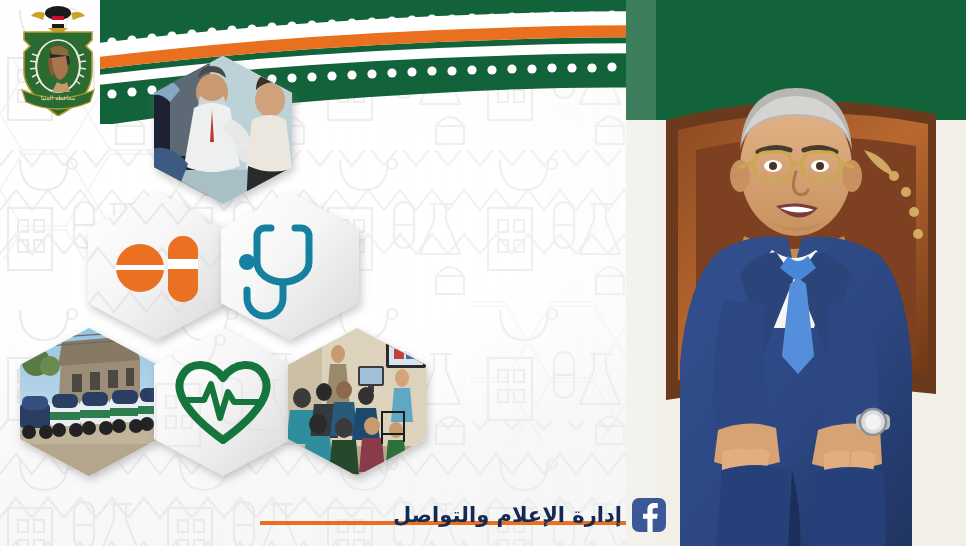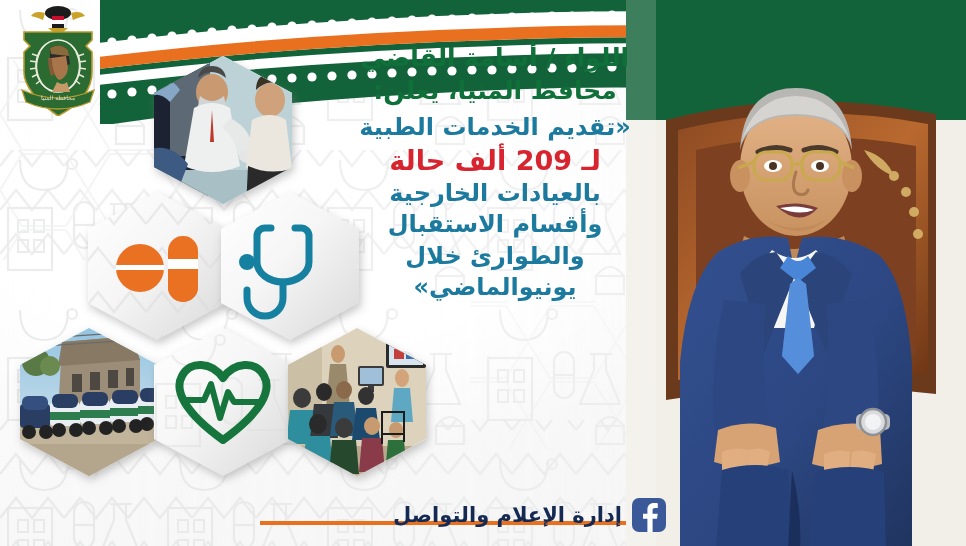--- a/index.html
+++ b/index.html
@@ -489,30 +489,20 @@
 
         <g stroke="#1f1f1f" stroke-width="2" fill="none">
           <path d="M100 86 h22 v22 h-22 z"></path>
             <path d="M122 86 v30"></path>
             <path d="M100 108 v10"></path>
         </g>
       </g>
     </g>
   </svg>
 
-  <div class="headline">
-    <span class="ln green">اللواء / أسامة القاضي</span>
-    <span class="ln green">محافظ المنيا، يعلن:</span>
-    <span class="ln teal sp">«تقديم الخدمات الطبية</span>
-    <span class="ln red">لـ 209 ألف حالة</span>
-    <span class="ln teal">بالعيادات الخارجية</span>
-    <span class="ln teal">وأقسام الاستقبال</span>
-    <span class="ln teal">والطوارئ خلال</span>
-    <span class="ln teal">يونيوالماضي»</span>
-  </div>
 
   <svg class="portrait" viewBox="0 0 340 546" preserveAspectRatio="xMidYMax slice">
     <defs>
       <linearGradient id="suitG" x1="0" y1="0" x2="1" y2="1">
         <stop offset="0%" stop-color="#33508f"></stop>
           <stop offset="55%" stop-color="#2c4782"></stop>
         <stop offset="100%" stop-color="#20345f"></stop>
       </linearGradient>
       <linearGradient id="woodG" x1="0" y1="0" x2="1" y2="1">
         <stop offset="0%" stop-color="#8d4a22"></stop>

